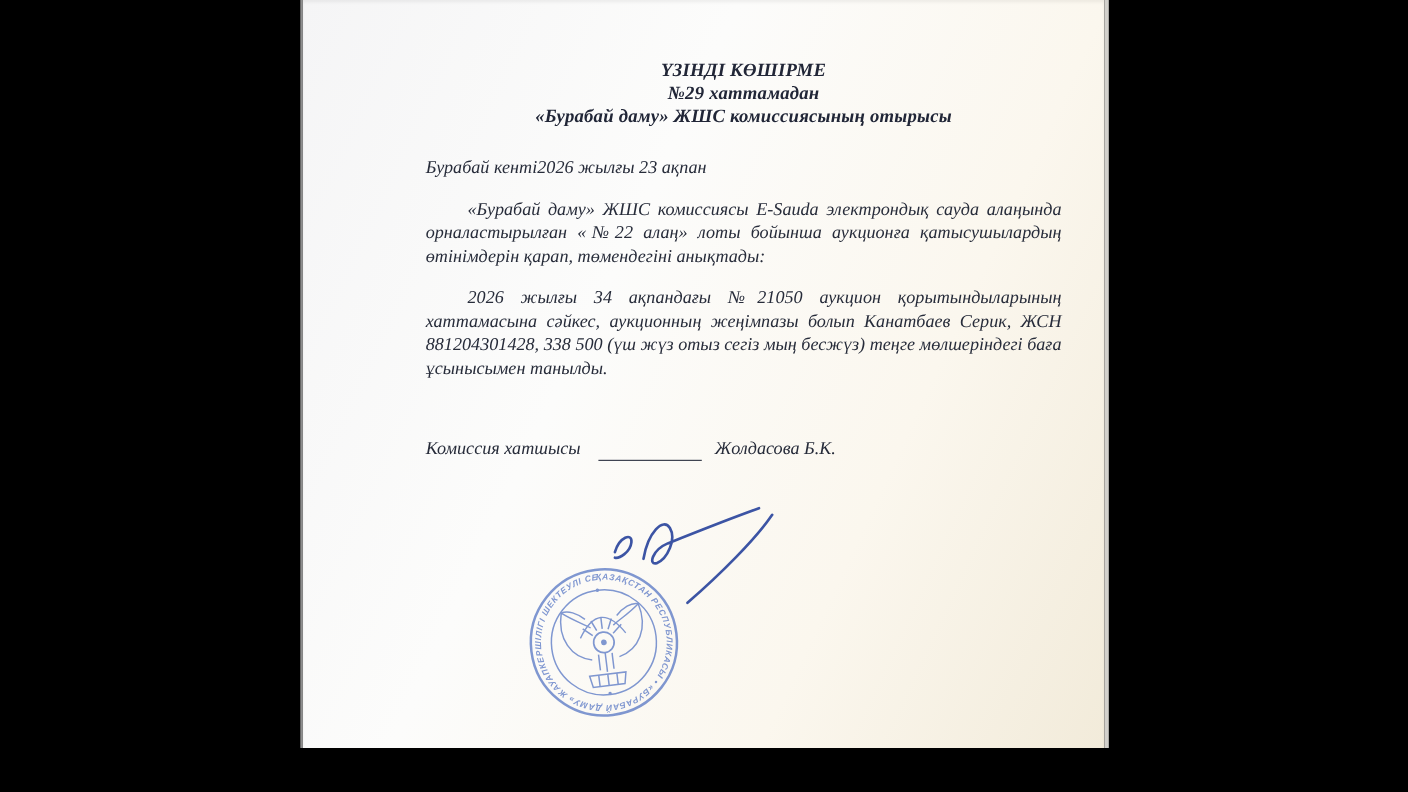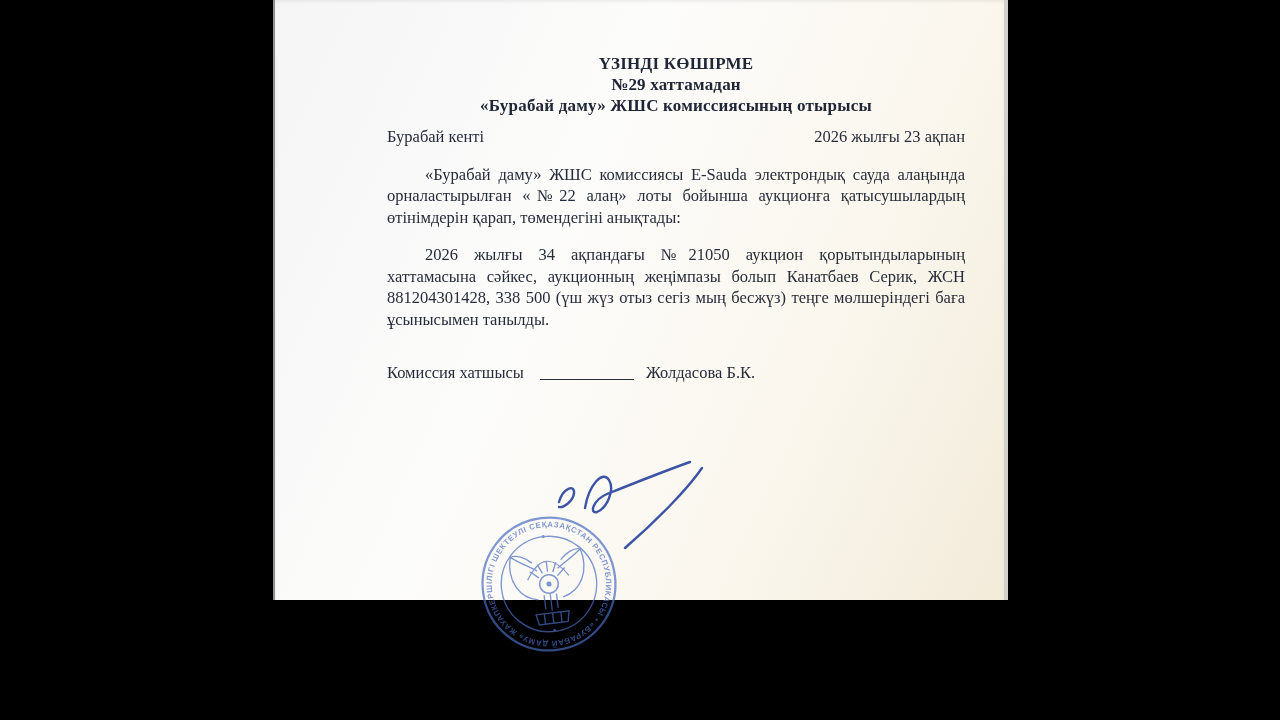--- a/index.html
+++ b/index.html
@@ -15,26 +15,27 @@
     position: relative;
     width: 1280px;
     height: 720px;
     background: #000000;
   }
   .paper {
     position: absolute;
     left: 273px;
     top: 0;
     width: 735px;
-    height: 600px;
+    height: 680px;
     background: linear-gradient(115deg, #f5f5f6 0%, #fcfcfb 38%, #fbf7ee 70%, #f2ebda 100%);
     border-left: 2px solid #8f8f8f;
     border-right: 4px solid #d2d0cb;
     box-sizing: border-box;
     box-shadow: inset 0 2px 3px rgba(0,0,0,0.06);
+    font-style: italic;
   }
   .doc {
     position: absolute;
     left: 112px;
     top: 0;
     width: 578px;
     color: #272c3a;
     font-size: 16.5px;
     line-height: 21.5px;
     text-align: justify;
@@ -43,32 +44,32 @@
     margin-top: 53px;
     text-align: center;
     font-weight: bold;
     font-size: 17px;
     line-height: 21px;
     color: #212637;
     letter-spacing: 0.2px;
   }
   .dateline {
     display: flex;
-    justify-content: space-between;
-    margin-top: 10px;
+    justify-content: flex-start;
+    margin-top: 25px;
   }
   .para {
     margin: 16px 0 0 0;
     text-indent: 38px;
   }
   .sig-row {
     position: relative;
-    margin-top: 32px;
+    margin-top: 52px;
     display: flex;
-    align-items: center;
+    align-items: flex-end;
     white-space: nowrap;
   }
   .sig-underline {
     display: inline-block;
     width: 94px;
     margin-left: 16px;
     border-bottom: 1.6px solid #2b3040;
     height: 14px;
   }
   .sig-name { margin-left: 12px; }

